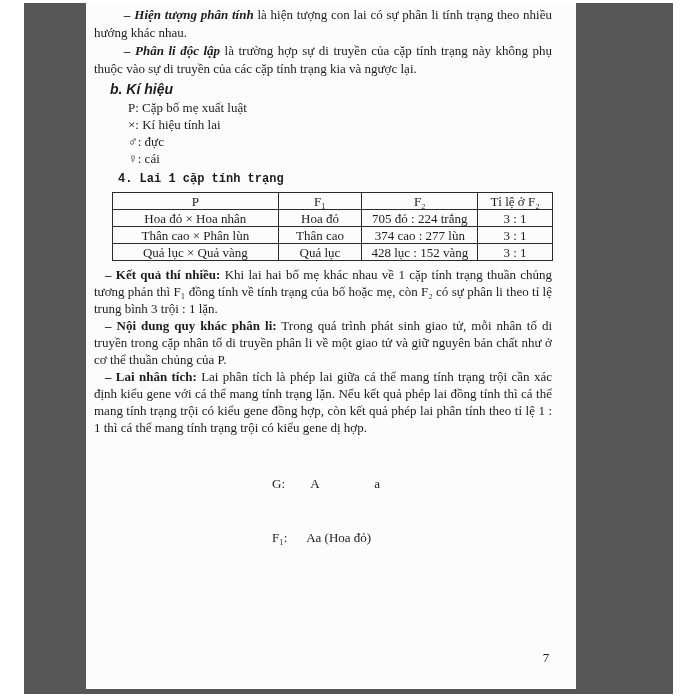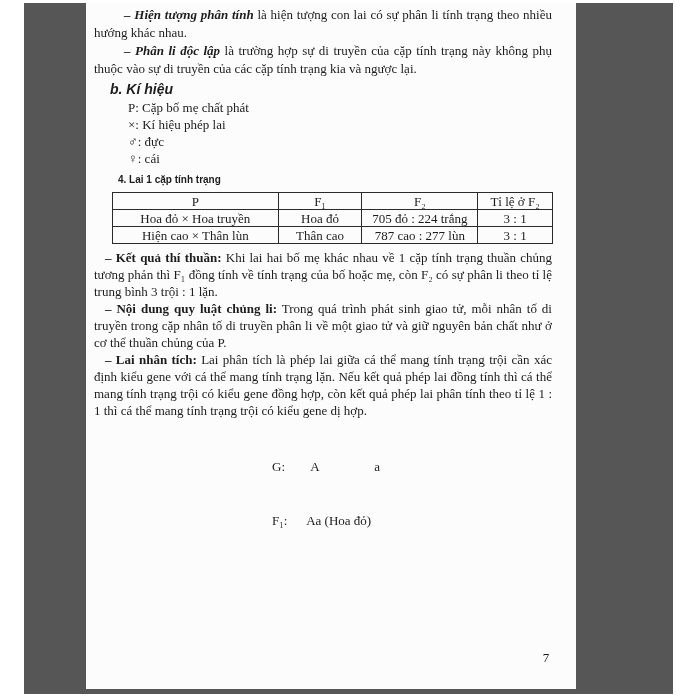--- a/index.html
+++ b/index.html
@@ -37,22 +37,22 @@
   .lead-b  { font-weight: 700; }
   .h-symbols {
     font-family: "Liberation Sans", sans-serif;
     font-weight: 700; font-style: italic;
     font-size: 14px; line-height: 18px;
     margin: 2px 0 1px 16px;
   }
   .symbol-line { margin-left: 34px; line-height: 17px; white-space: pre; }
   .symbols-note { margin-left: 28px; line-height: 18px; }
   .h-section {
-    font-family: Liberation Sans, sans-serif;
-    font-weight: 700; font-size: 10px; line-height: 19px;
+    font-family: Liberation Mono, monospace;
+    font-weight: 700; font-size: 12px; line-height: 19px;
     margin: 3px 0 0 24px;
   }
   table.cross-table {
     border-collapse: collapse;
     margin: 3px 0 0 18px;
     width: 441px;
     font-size: 13px;
   }
   table.cross-table td, table.cross-table th {
     border: 1px solid #2a2a2a;
@@ -81,22 +81,22 @@
 <div class="canvas">
   <div class="page">
     <div class="content">
 
       <p class="para"><span class="lead-bi">– Hiện tượng phân tính</span><span> là hiện tượng con lai có sự phân li tính trạng theo nhiều hướng khác nhau.</span></p>
 
       <p class="para"><span class="lead-bi">– Phân li độc lập</span><span> là trường hợp sự di truyền của cặp tính trạng này không phụ thuộc vào sự di truyền của các cặp tính trạng kia và ngược lại.</span></p>
 
       <div class="h-symbols">b. Kí hiệu</div>
 
-      <div class="symbol-line">P: Cặp bố mẹ chất phát</div>
-      <div class="symbol-line">×: Kí hiệu phép lai</div>
+      <div class="symbol-line">P: Cặp bố mẹ xuất luật</div>
+      <div class="symbol-line">×: Kí hiệu tính lai</div>
       <div class="symbol-line">♂: đực</div>
       <div class="symbol-line">♀: cái</div>
 
 
       <div class="h-section">4. Lai 1 cặp tính trạng</div>
 
       <table class="cross-table">
         <colgroup>
             <col class="c-p">
             <col class="c-f1">
@@ -104,37 +104,43 @@
             <col class="c-r">
           </colgroup>
         <tbody>
             <tr>
           <th>P</th>
           <th>F₁</th>
           <th>F₂</th>
           <th>Tỉ lệ ở F₂</th>
         </tr>
         <tr>
-          <td>Hoa đỏ × Hoa truyền</td>
+          <td>Hoa đỏ × Hoa nhân</td>
           <td>Hoa đỏ</td>
           <td>705 đỏ : 224 trắng</td>
           <td>3 : 1</td>
         </tr>
         <tr>
-          <td>Hiện cao × Thân lùn</td>
+          <td>Thân cao × Phân lùn</td>
           <td>Thân cao</td>
-          <td>787 cao : 277 lùn</td>
+          <td>374 cao : 277 lùn</td>
+          <td>3 : 1</td>
+        </tr>
+        <tr>
+          <td>Quả lục × Quả vàng</td>
+          <td>Quả lục</td>
+          <td>428 lục : 152 vàng</td>
           <td>3 : 1</td>
         </tr>
       </tbody>
         </table>
 
       <div class="paras-bottom">
-        <p class="para-b"><span class="lead-b">– Kết quả thí thuần:</span><span> Khi lai hai bố mẹ khác nhau về 1 cặp tính trạng thuần chủng tương phản thì F₁ đồng tính về tính trạng của bố hoặc mẹ, còn F₂ có sự phân li theo tỉ lệ trung bình 3 trội : 1 lặn.</span></p>
-        <p class="para-b"><span class="lead-b">– Nội dung quy luật chủng li:</span><span> Trong quá trình phát sinh giao tử, mỗi nhân tố di truyền trong cặp nhân tố di truyền phân li về một giao tử và giữ nguyên bản chất như ở cơ thể thuần chủng của P.</span></p>
+        <p class="para-b"><span class="lead-b">– Kết quả thí nhiều:</span><span> Khi lai hai bố mẹ khác nhau về 1 cặp tính trạng thuần chủng tương phản thì F₁ đồng tính về tính trạng của bố hoặc mẹ, còn F₂ có sự phân li theo tỉ lệ trung bình 3 trội : 1 lặn.</span></p>
+        <p class="para-b"><span class="lead-b">– Nội dung quy khác phân li:</span><span> Trong quá trình phát sinh giao tử, mỗi nhân tố di truyền trong cặp nhân tố di truyền phân li về một giao tử và giữ nguyên bản chất như ở cơ thể thuần chủng của P.</span></p>
         <p class="para-b"><span class="lead-b">– Lai nhân tích:</span><span> Lai phân tích là phép lai giữa cá thể mang tính trạng trội cần xác định kiểu gene với cá thể mang tính trạng lặn. Nếu kết quả phép lai đồng tính thì cá thể mang tính trạng trội có kiểu gene đồng hợp, còn kết quả phép lai phân tính theo tỉ lệ 1 : 1 thì cá thể mang tính trạng trội có kiểu gene dị hợp.</span></p>
       </div>
 
       <div class="cross cross-1">
         <div>G:        A                 a</div>
         <div>F₁:      Aa (Hoa đỏ)</div>
       </div>
 
     </div>
     <div class="page-number">7</div>

